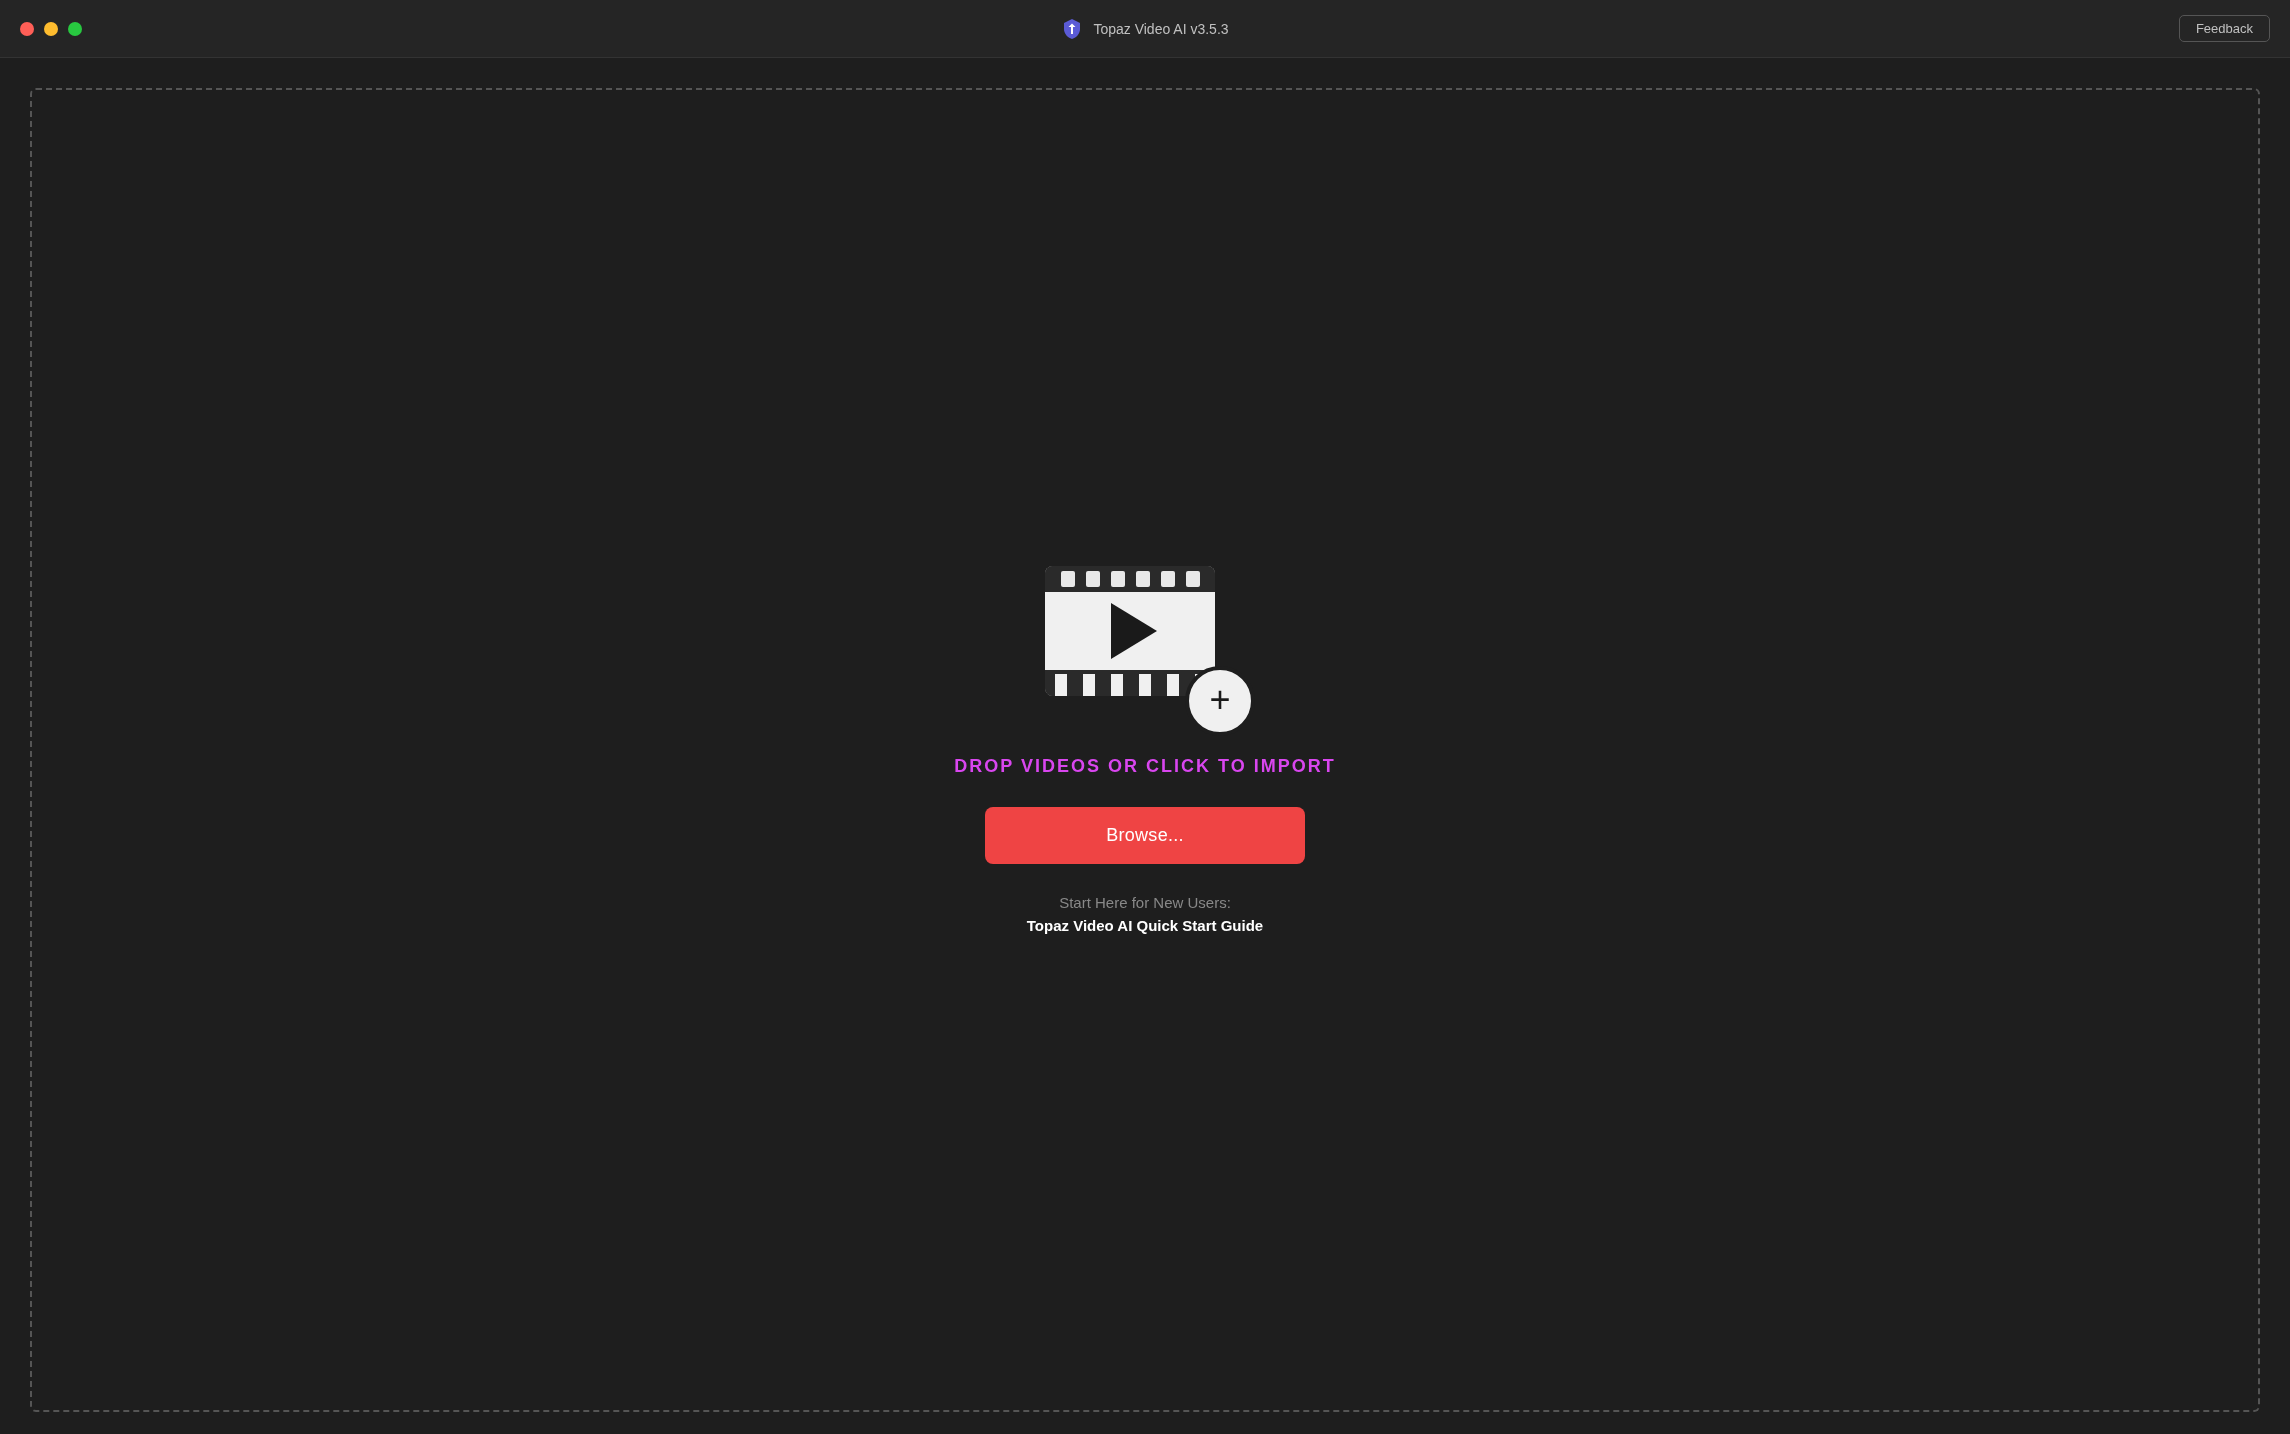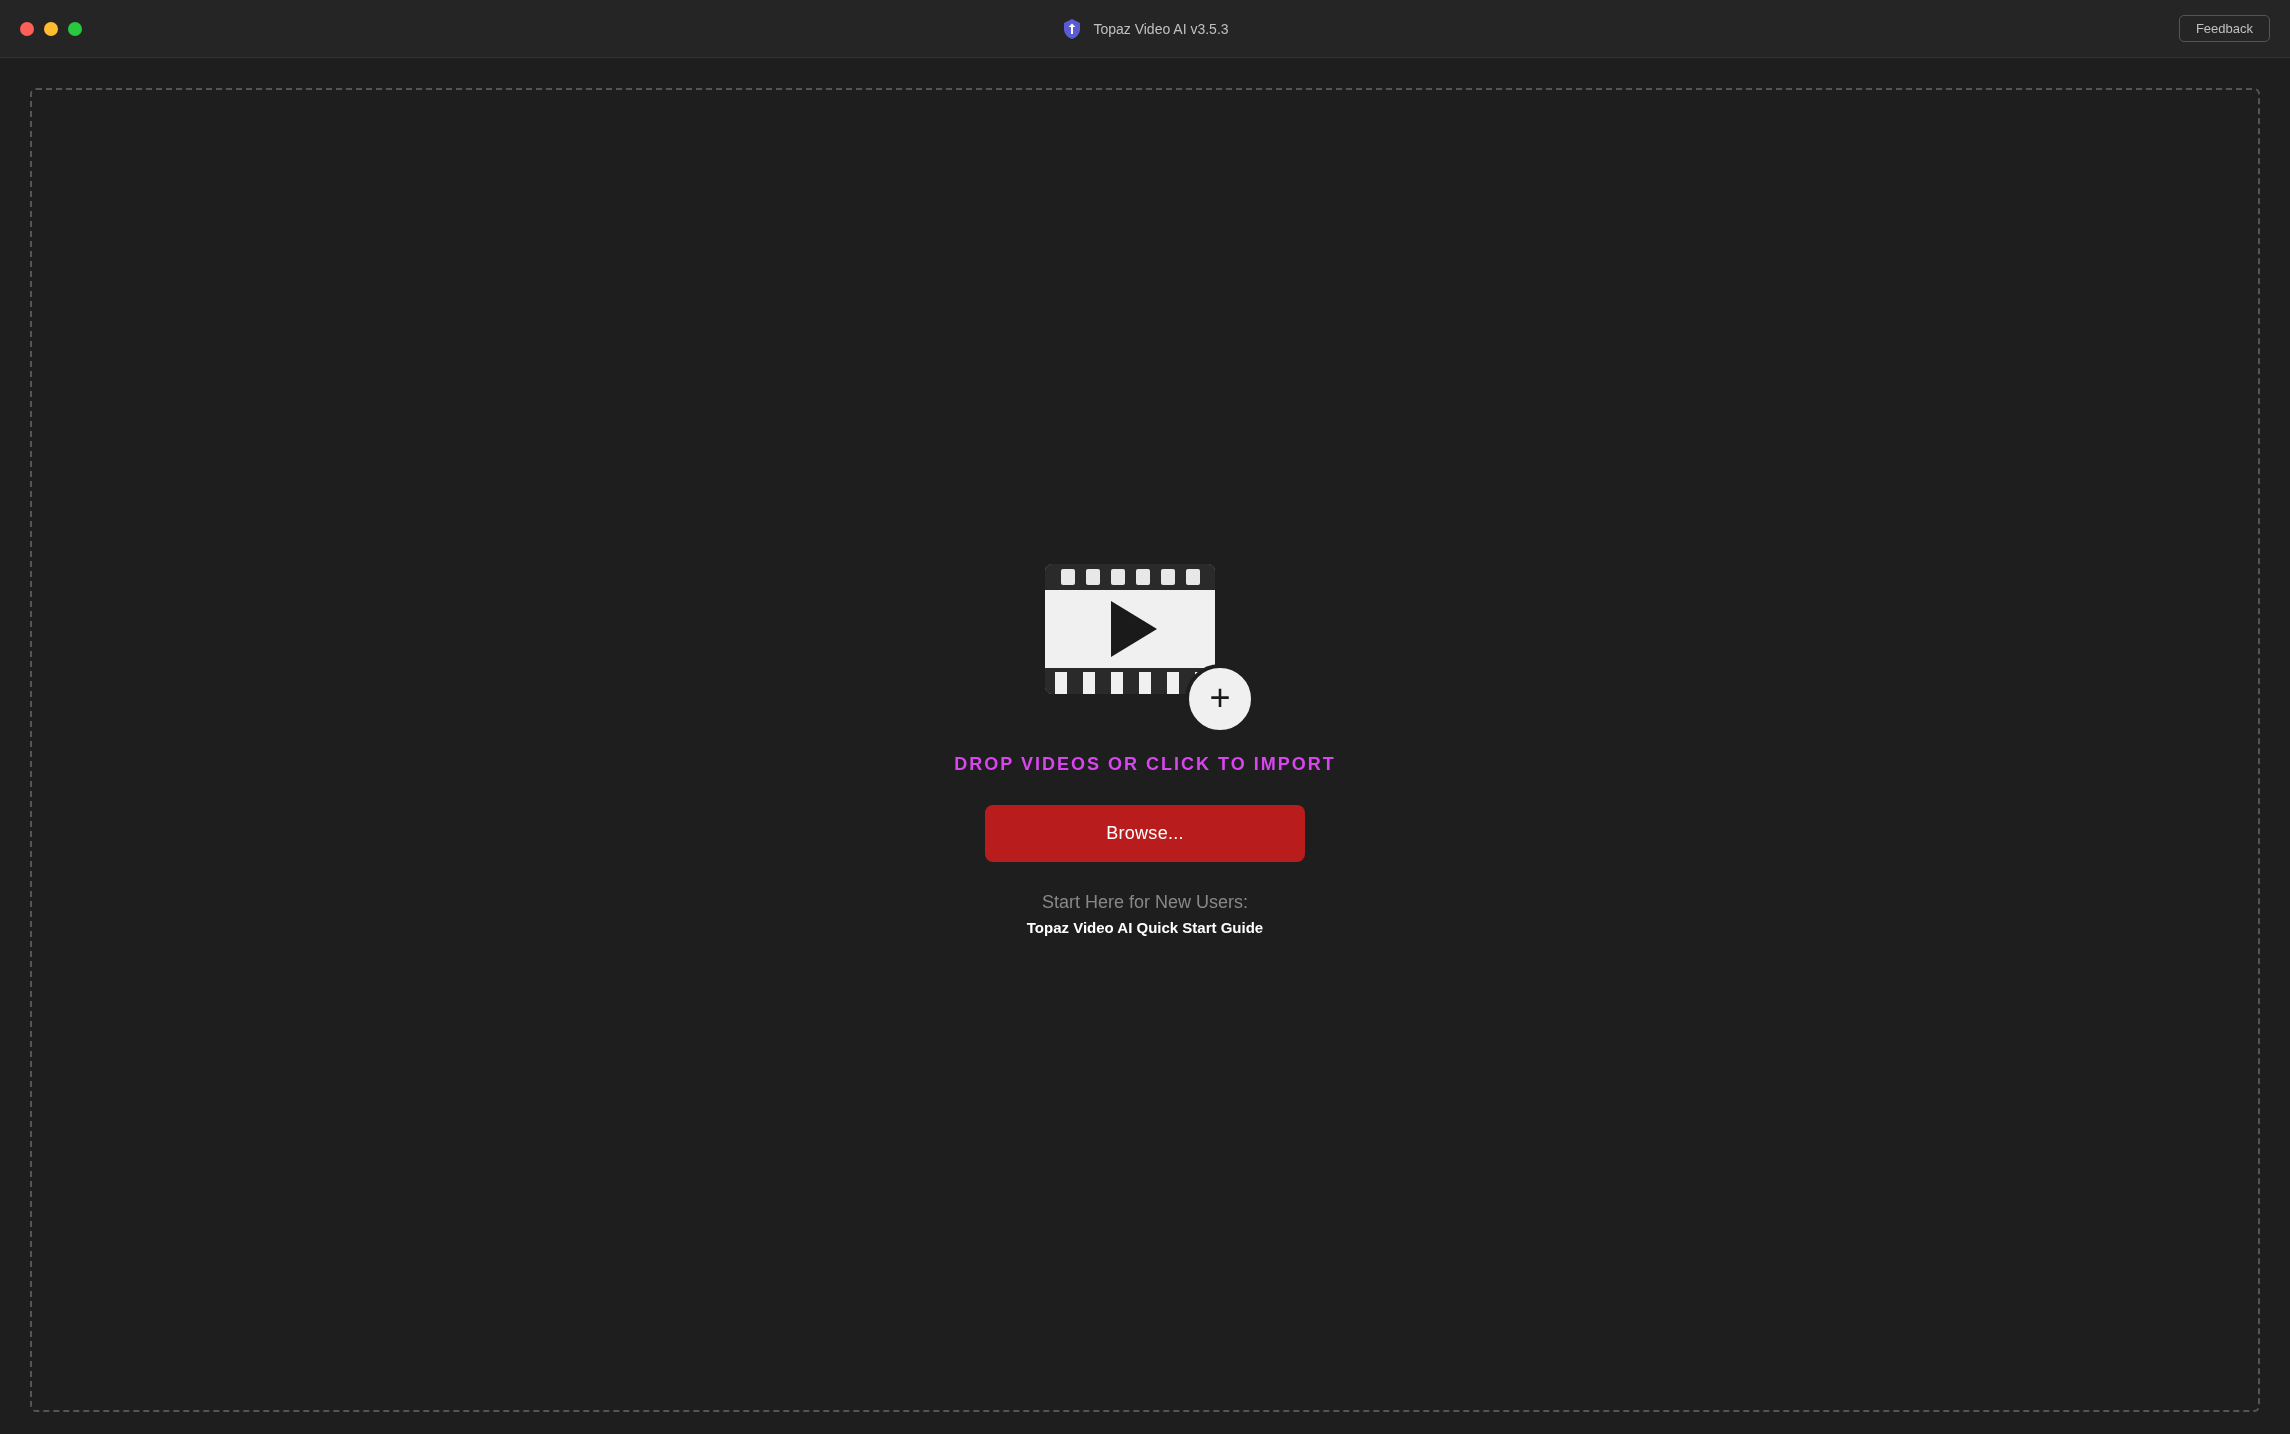--- a/index.html
+++ b/index.html
@@ -210,21 +210,21 @@
     .drop-text {
       color: #d946ef;
       font-size: 18px;
       font-weight: 600;
       letter-spacing: 2px;
       text-transform: uppercase;
     }
 
     
     .browse-btn {
-      background-color: #b91c1c;
+      background-color: #ef4444;
       color: white;
       border: none;
       border-radius: 8px;
       font-size: 18px;
       font-weight: 500;
       padding: 18px 0;
       width: 320px;
       cursor: pointer;
       letter-spacing: 0.3px;
     }
@@ -232,21 +232,21 @@
     
     .guide-text {
       text-align: center;
       display: flex;
       flex-direction: column;
       gap: 6px;
     }
 
     .guide-label {
       color: #888;
-      font-size: 18px;
+      font-size: 15px;
     }
 
     .guide-link {
       color: #ffffff;
       font-size: 15px;
       text-decoration: none;
       cursor: pointer;
       font-weight: bold;
     }
   </style>

